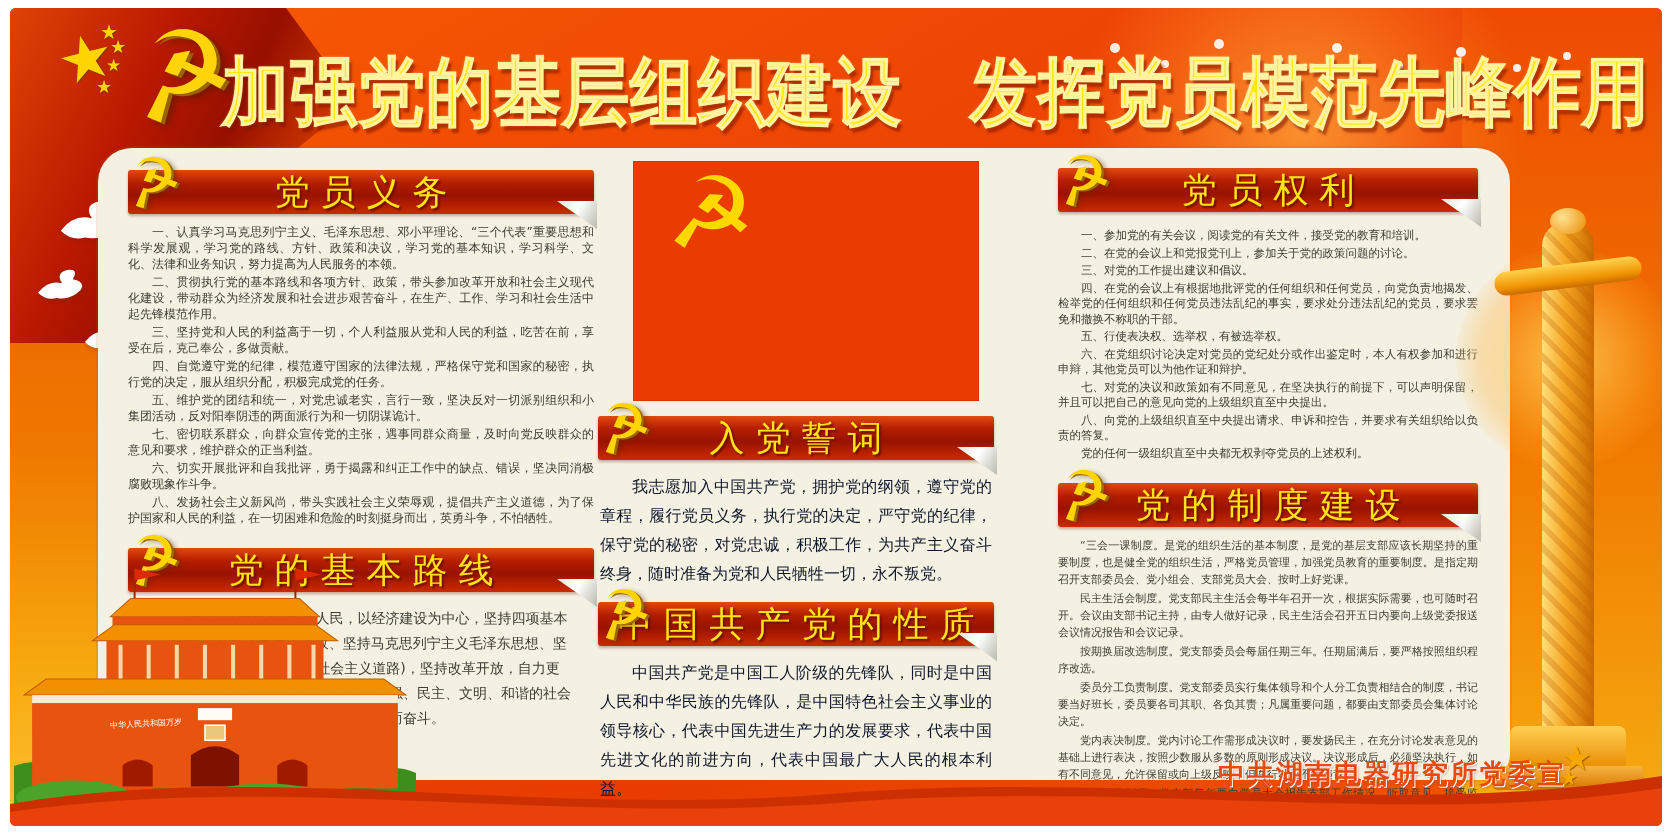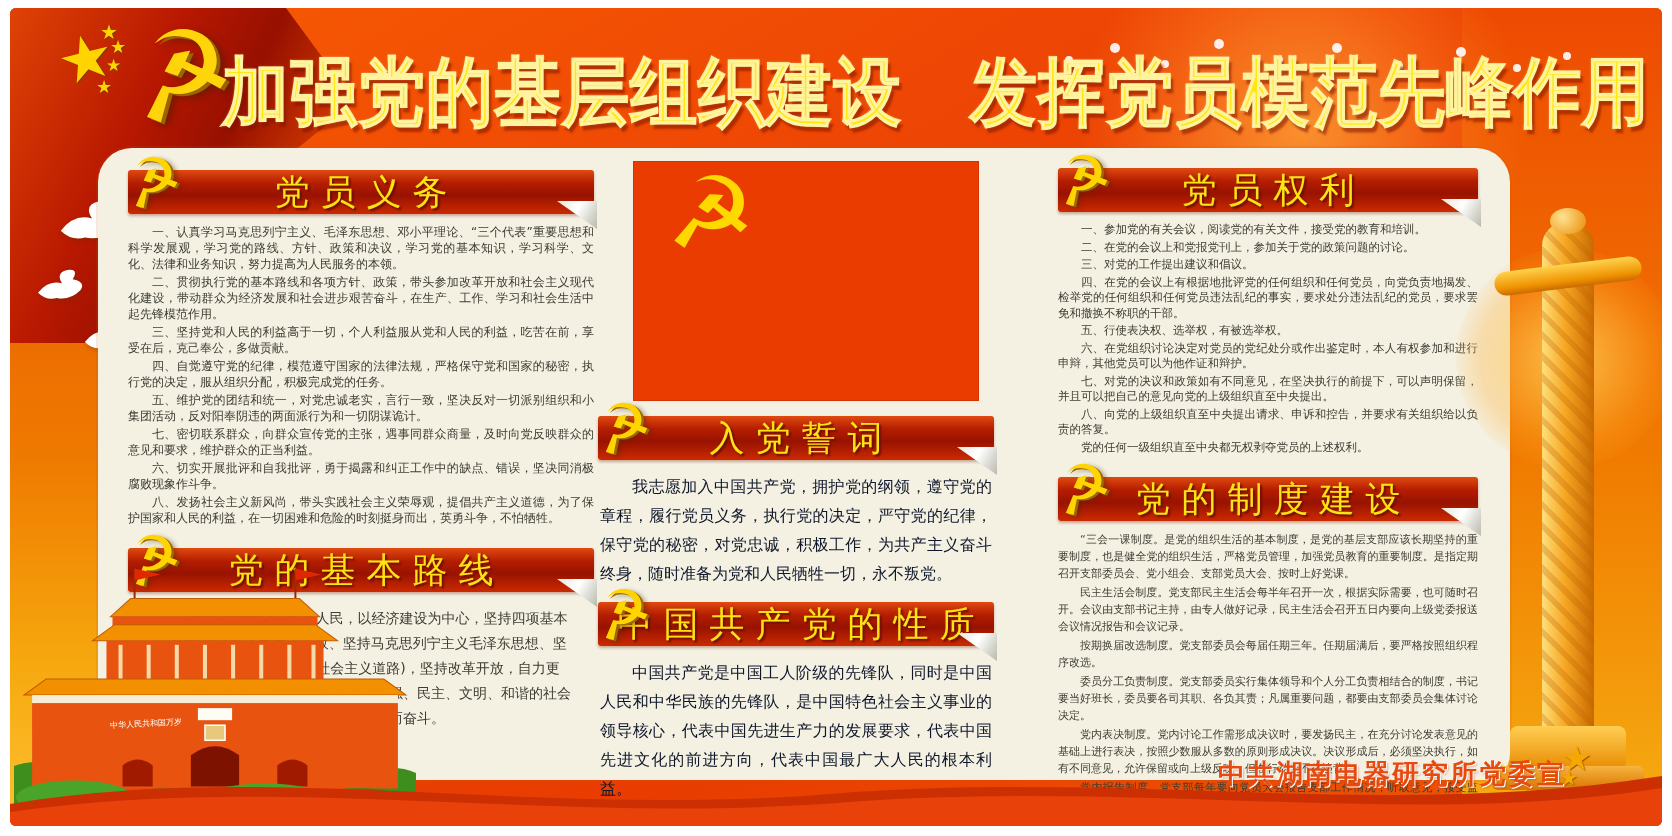--- a/index.html
+++ b/index.html
@@ -53,21 +53,21 @@
             text-shadow:2px 2px 2px #6b0d00;}
   .emblem{position:absolute;left:-4px;top:-20px;font-size:64px;line-height:1;color:#ffd400;z-index:2;
           transform:rotate(-18deg);text-shadow:2px 2px 0 #9a6a00,4px 4px 5px rgba(80,40,0,.45);}
   .flap{position:absolute;right:-3px;bottom:-15px;width:40px;height:28px;
         background:linear-gradient(300deg,#b9b9ac 0%,#ffffff 55%,#e6e6d9 100%);
         clip-path:polygon(0 0,100% 0,100% 100%);
         filter:drop-shadow(-2px 2px 2px rgba(0,0,0,.3));}
   
   .body-text p{margin:0 0 2px 0;text-indent:2em;text-align:justify;color:#3c3c32;}
   .col-left .body-text{font-size:12px;line-height:16px;margin-top:8px;}
-  .col-right .items{font-size:11.5px;line-height:15.5px;margin-top:7px;}
+  .col-right .items{font-size:11.5px;line-height:15.5px;margin-top:16px;}
   .col-right .paras{font-size:11px;line-height:17px;margin-top:8px;}
   .sec-gap{margin-top:22px;}
   .basic-line-body{margin:14px 0 0 36px;width:408px;font-size:14px;line-height:25px;color:#3c3c32;
                    text-align:center;text-indent:1.5em;}
   
   .party-flag{position:relative;width:344px;height:238px;margin:0 0 16px 36px;background:#ea3b00;
               box-shadow:0 0 0 1px #d83200;}
   .party-flag .emblem-flag{position:absolute;left:32px;top:2px;font-size:100px;line-height:1;color:#ffd800;}
   .mid-body{font-size:16px;line-height:29px;color:#0f172a;text-align:justify;text-indent:2em;
             margin:12px 2px 14px 2px;}

